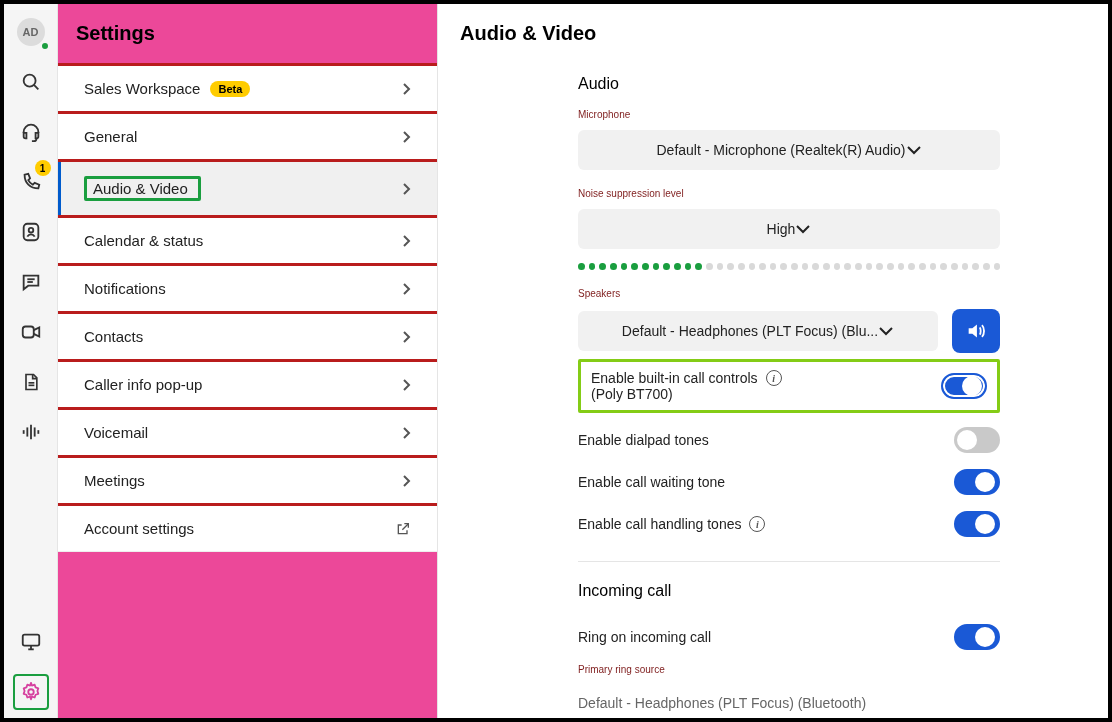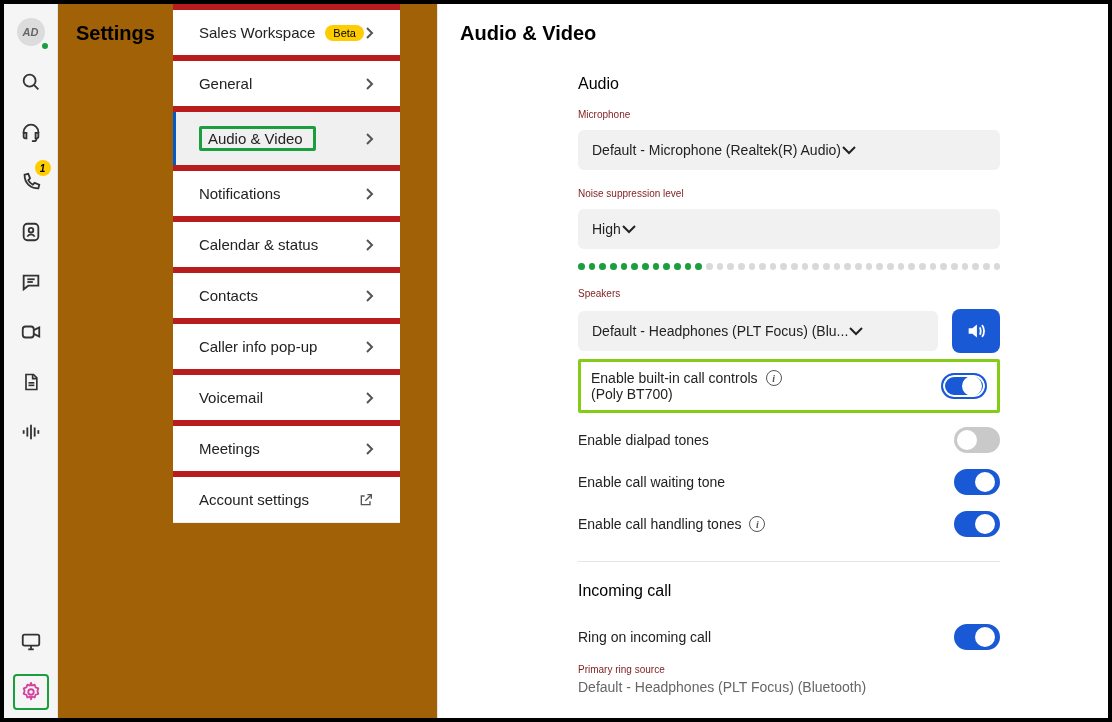--- a/index.html
+++ b/index.html
@@ -1,67 +1,67 @@
 <!DOCTYPE html>
 <html><head>
 <meta charset="utf-8">
 <style>
   * { box-sizing: border-box; margin: 0; padding: 0; font-family: -apple-system, BlinkMacSystemFont, "Segoe UI", Helvetica, Arial, sans-serif; }
   body { background: #000; display: flex; justify-content: center; }
   .frame { width: 1112px; height: 722px; background: #fff; border: 4px solid #000; display: flex; position: relative; }
   
   .rail { width: 54px; background: #f5f5f5; display: flex; flex-direction: column; align-items: center; padding-top: 10px; gap: 0; border-right: 1px solid #e5e5e5; position: relative; height: 100%; }
-  .rail-icon { width: 36px; height: 36px; display:flex; align-items:center; justify-content:center; margin-bottom: 14px; color:#333; position: relative; cursor:pointer;font-style:italic; }
+  .rail-icon { width: 36px; height: 36px; display:flex; align-items:center; justify-content:center; margin-bottom: 14px; color:#333; position: relative; cursor:pointer; }
   .avatar { width: 28px; height: 28px; border-radius: 50%; background: #dcdcdc; color:#666; font-size:11px; font-weight:600; display:flex; align-items:center; justify-content:center; position: relative; }
   .avatar-status { position:absolute; bottom:-1px; right:-1px; width:10px; height:10px; background:#1a9e3f; border:2px solid #f5f5f5; border-radius:50%; }
   .badge-count { position:absolute; top:-4px; right:-2px; width:16px; height:16px; border-radius:50%; background:#ffcc00; color:#000; font-size:10px; font-weight:700; display:flex; align-items:center; justify-content:center; }
   .rail-bottom { margin-top:auto; display:flex; flex-direction:column; align-items:center; padding-bottom: 8px; }
   .settings-highlight { border: 2px solid #1a9e3f; border-radius:4px; width:36px; height:36px; display:flex; align-items:center; justify-content:center; }
   .settings-gear-pink { color:#d6409f; }
   
-  .nav { width: 380px; border-right: 1px solid #e5e5e5; background:#a16207; display:flex; }
+  .nav { width: 380px; border-right: 1px solid #e5e5e5; background:#ec4899; display:flex; flex-direction:column; }
   .nav-title { font-size: 20px; font-weight: 700; padding: 18px 18px 18px 18px; }
   .nav-list { display:flex; flex-direction:column; }
-  .nav-item { display:flex; align-items:center; justify-content:space-between; padding: 14px 26px; font-size: 15px; color:#222; border-top:6px solid #b91c1c; cursor:pointer; background:#fff; }
+  .nav-item { display:flex; align-items:center; justify-content:space-between; padding: 14px 26px; font-size: 15px; color:#222; border-top:3px solid #b91c1c; cursor:pointer; background:#fff; }
   .nav-item:last-child { border-bottom:1px solid #eee; }
   .nav-item.active { background:#f0f0f0; position:relative; }
   .nav-item.active::before { content:''; position:absolute; left:0; top:0; bottom:0; width:3px; background:#005bcc; }
   .nav-item-left { display:flex; align-items:center; gap:10px; }
-  .beta-pill { background:#ffcc00; color:#000; font-size:11px; font-weight:400; padding:2px 8px; border-radius:10px; }
+  .beta-pill { background:#ffcc00; color:#000; font-size:11px; font-weight:700; padding:2px 8px; border-radius:10px; }
   .green-box { border:3px solid #1a9e3f; padding: 1px 10px 1px 6px; border-radius:2px; display:inline-block; }
   .chev { color:#555; }
   .ext-icon { color:#555; }
   
   .main { flex:1; padding: 18px 40px 0 22px; overflow:hidden; }
   .main-title { font-size:20px; font-weight:700; margin-bottom: 30px; }
   .content { padding-left: 118px; width: 540px; }
   .section-title { font-size:16px; font-weight:400; margin-bottom: 16px; }
   .label { font-size:10px; color:#7f1d1d; margin-bottom:10px; }
-  .select { width:100%; background:#f1f1f1; border:none; border-radius:6px; padding:12px 14px; display:flex; align-items:center; justify-content:flex-start; font-size:14px; color:#222; cursor:pointer; }
+  .select { width:100%; background:#f1f1f1; border:none; border-radius:6px; padding:12px 14px; display:flex; align-items:center; justify-content:center; font-size:14px; color:#222; cursor:pointer; }
   .select-row { display:flex; gap:14px; align-items:center; }
   .select-narrow { flex:1; min-width:0; }
   .select-narrow .sel-text { white-space:nowrap; overflow:hidden; text-overflow:ellipsis; max-width: 260px; }
   .test-btn { width:48px; height:44px; background:#1a59d6; border-radius:8px; display:flex; align-items:center; justify-content:center; color:#fff; cursor:pointer; }
   .dots { display:flex; gap:4px; margin: 14px 0 18px 0; }
   .dot { width:7px; height:7px; border-radius:50%; background:#d9d9d9; }
   .dot.on { background:#1a9e3f; }
   .row { display:flex; align-items:center; justify-content:space-between; padding: 8px 0; }
   .row-text { font-size:14px; color:#222; display:flex; align-items:center; gap:8px; }
   .row-sub { font-size:14px; color:#222; }
   .toggle { width:46px; height:26px; border-radius:13px; position:relative; cursor:pointer; }
   .toggle .knob { position:absolute; top:3px; width:20px; height:20px; border-radius:50%; background:#fff; }
   .toggle.on { background:#1a59d6; border:2px solid #1a59d6; }
   .toggle.on .knob { right:3px; top:1px; }
   .toggle.on.outlined { box-shadow: 0 0 0 2px #fff inset; }
   .toggle.off { background:#c9c9c9; }
   .toggle.off .knob { left:3px; }
   .green-box-wide { border:3px solid #84cc16; border-radius:2px; padding: 8px 10px; margin-top:6px; margin-bottom:6px; }
   .divider { border:none; border-top:1px solid #e5e5e5; margin: 16px 0 20px; }
   .info-icon { width:16px; height:16px; border:1.5px solid #555; border-radius:50%; display:inline-flex; align-items:center; justify-content:center; font-size:10px; font-weight:700; color:#555; font-family: Georgia, serif; font-style: italic; }
-  .muted { color:#666; font-size:14px; margin-top:4px; }
+  .muted { color:#666; font-size:14px; margin-top:20px; }
   svg { display:block; }
 </style>
 </head>
 <body>
 
 <div class="frame">
 
   <div class="rail">
     <div class="rail-icon">
       <div class="avatar">AD</div>
@@ -165,29 +165,29 @@
       </div>
       <div class="nav-item active">
         <span class="green-box">Audio &amp; Video</span>
         <span class="chev">
             <svg width="10" height="14" viewBox="0 0 10 14" fill="none" stroke="currentColor" stroke-width="2">
               <path d="M3 2l5 5-5 5"></path>
             </svg>
           </span>
       </div>
       <div class="nav-item">
+        <span>Calendar &amp; status</span>
+        <span class="chev">
+            <svg width="10" height="14" viewBox="0 0 10 14" fill="none" stroke="currentColor" stroke-width="2">
+              <path d="M3 2l5 5-5 5"></path>
+            </svg>
+          </span>
+      </div>
+      <div class="nav-item">
         <span>Notifications</span>
-        <span class="chev">
-            <svg width="10" height="14" viewBox="0 0 10 14" fill="none" stroke="currentColor" stroke-width="2">
-              <path d="M3 2l5 5-5 5"></path>
-            </svg>
-          </span>
-      </div>
-      <div class="nav-item">
-        <span>Calendar &amp; status</span>
         <span class="chev">
             <svg width="10" height="14" viewBox="0 0 10 14" fill="none" stroke="currentColor" stroke-width="2">
               <path d="M3 2l5 5-5 5"></path>
             </svg>
           </span>
       </div>
       <div class="nav-item">
         <span>Contacts</span>
         <span class="chev">
             <svg width="10" height="14" viewBox="0 0 10 14" fill="none" stroke="currentColor" stroke-width="2">

